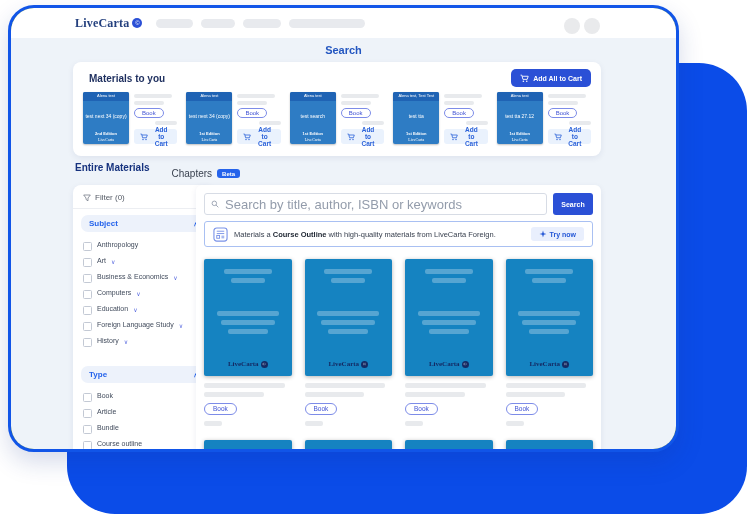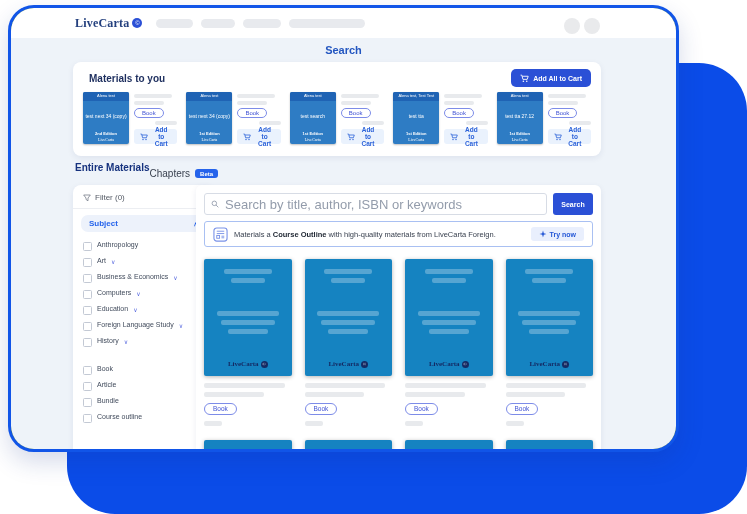--- a/index.html
+++ b/index.html
@@ -42,21 +42,21 @@
   .mini-col{flex:1;display:flex;flex-direction:column;gap:3px;padding-top:2px;}
   .sk{background:#e8eaed;border-radius:2px;height:4px;}
   .pill{display:inline-block;border:1px solid #7d8ce8;color:#4254d4;border-radius:8px;font-size:6px;
         padding:1px 7px;width:max-content;background:#fff;}
   .mini-line-r{align-self:flex-end;width:22px;}
   .add-chip{margin-top:1px;height:15px;background:#eaf2fd;border:none;border-radius:3px;color:#2b62d9;
             font-size:6.5px;font-weight:bold;display:flex;align-items:center;justify-content:center;gap:3px;cursor:pointer;}
   
   .tabs{position:absolute;left:64px;top:124px;display:flex;align-items:center;}
   .tab-active{font-size:10px;font-weight:bold;color:#16327e;padding-bottom:17px;border-bottom:2.5px solid #2b50d6;cursor:pointer;}
-  .tab{font-size:10px;color:#3a4250;padding-bottom:7px;cursor:pointer;display:flex;align-items:center;gap:5px;}
+  .tab{font-size:10px;color:#3a4250;margin-left:22px;padding-bottom:7px;cursor:pointer;display:flex;align-items:center;gap:5px;}
   .beta-badge{background:#2563eb;color:#fff;font-size:6px;font-weight:bold;border-radius:3px;padding:1.5px 5px;}
   
   .sidebar{position:absolute;left:62px;top:147px;width:141px;height:270px;background:#fff;border-radius:8px 8px 0 0;
            box-shadow:0 2px 6px rgba(20,40,100,.08);overflow:hidden;}
   .filter-row{display:flex;align-items:center;gap:4px;padding:8px 10px 6px 10px;border-bottom:1px solid #eceef2;
               font-size:8px;color:#555b66;}
   .sec-head{margin:6px 8px 4px 8px;background:#edf2fb;border-radius:7px;padding:4px 8px;display:flex;align-items:center;
             font-size:8px;font-weight:bold;color:#2563eb;cursor:pointer;}
   .sec-head .chev{margin-left:auto;font-size:6px;color:#2563eb;}
   .chk-list{padding:2px 10px 0 10px;position:relative;}
@@ -336,20 +336,24 @@
             
           </div>
           <div class="scrollbar">
             <span class="scroll-arrow">▲</span>
             <span class="scroll-thumb"></span>
             <span class="scroll-space"></span>
             <span class="scroll-arrow">▼</span>
           </div>
         </div>
 
+        <div class="sec-head">
+          <span>Type</span>
+          <span class="chev">∧</span>
+        </div>
         <div class="chk-list">
           <div class="chk-row">
             <span class="chk"></span>
             <span class="chk-label">Book</span>
           </div>
           <div class="chk-row">
             <span class="chk"></span>
             <span class="chk-label">Article</span>
           </div>
           <div class="chk-row">

